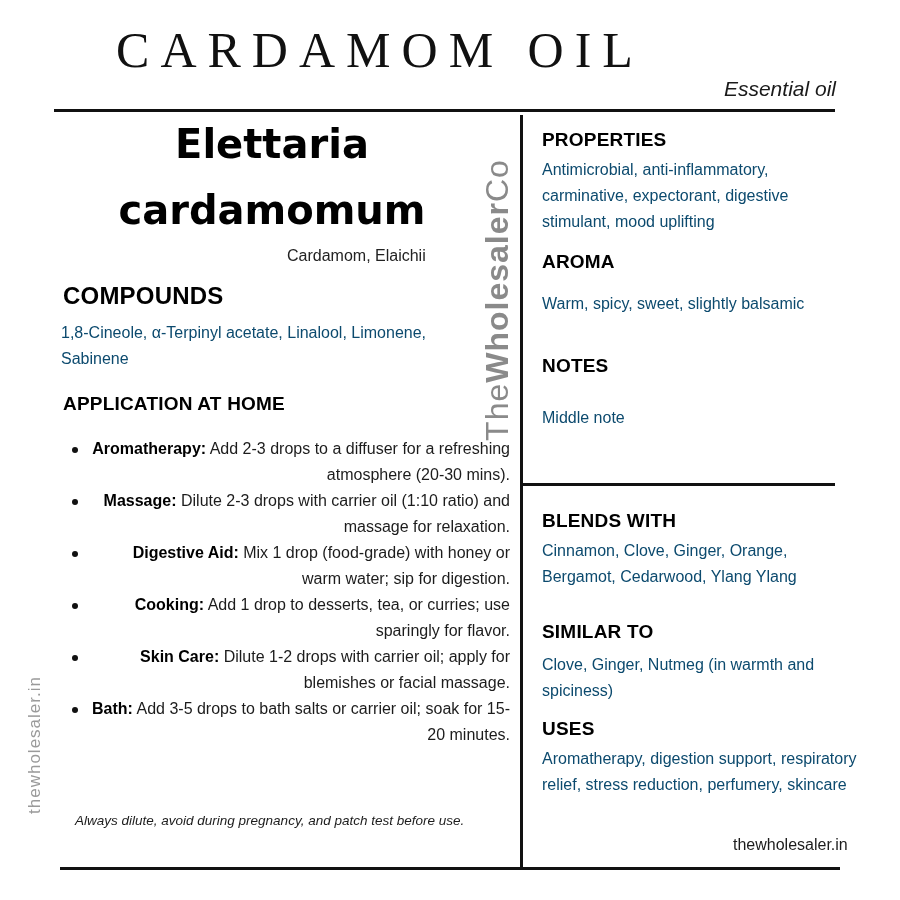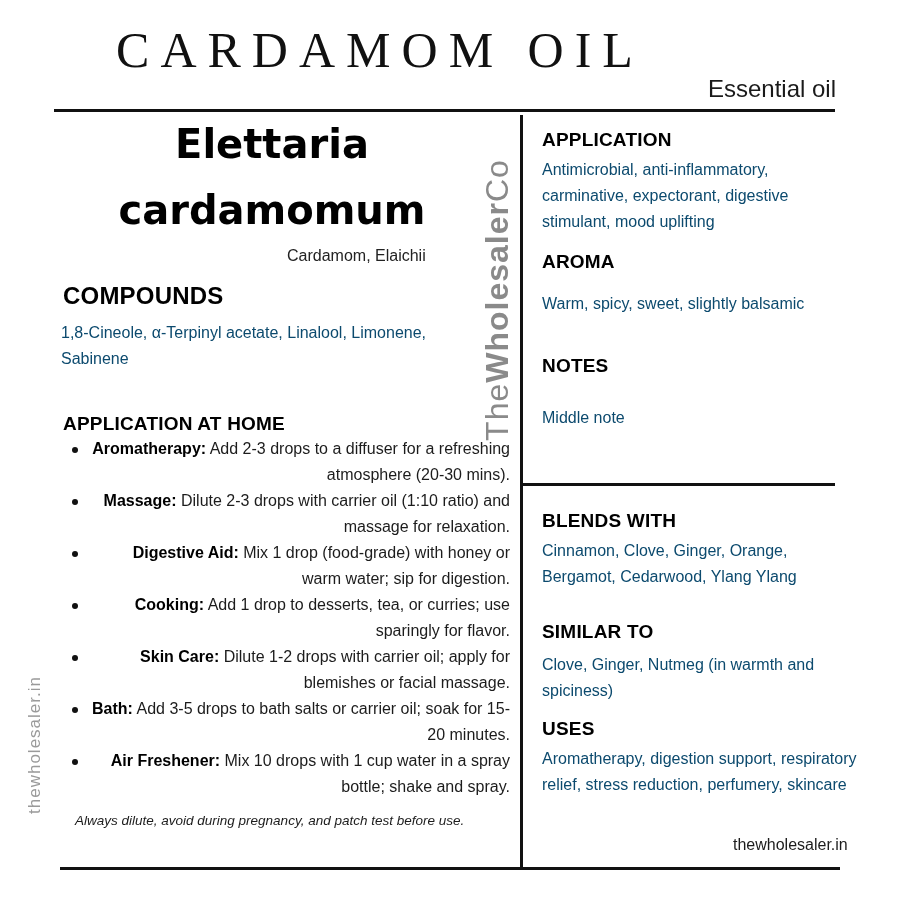--- a/index.html
+++ b/index.html
@@ -9,21 +9,21 @@
     }
     .abs { position: absolute; }
 
     .title {
       left: 0; width: 760px; top: 22px; text-align: center;
       font-family: "Liberation Serif", "DejaVu Serif", serif;
       font-size: 50px; letter-spacing: 11px; color: #111; font-weight: normal;
       line-height: 56px;
     }
     .subtitle {
-      right: 64px; top: 76px; font-size: 24px; color: #1a1a1a; line-height: 26px;
+      right: 64px; top: 76px; font-size: 21px; color: #1a1a1a; line-height: 26px; font-style: italic;
     }
 
     .hline { background: #111; }
     .line-top { left: 54px; top: 109px; width: 781px; height: 3px; }
     .line-mid { left: 522px; top: 483px; width: 313px; height: 3px; }
     .line-bot { left: 60px; top: 867px; width: 780px; height: 3px; }
     .vline { left: 520px; top: 115px; width: 3px; height: 753px; background: #111; }
 
     .latin {
       left: 60px; width: 424px; text-align: center;
@@ -36,21 +36,21 @@
 
     .h-sec {
       font-weight: bold; font-size: 24px; color: #000; letter-spacing: 0.2px;
       line-height: 24px;
     }
     .h-sec.sm { font-size: 19px; }
     .body-txt { font-size: 16px; color: #0c4a6e; line-height: 26px; }
 
     .compounds-h { left: 63px; top: 284px; }
     .compounds-t { left: 61px; top: 320px; width: 420px; }
-    .app-h { left: 63px; top: 392px; margin-top: 20px; }
+    .app-h { left: 63px; top: 392px; }
 
     .app-list {
       left: 70px; top: 436px; width: 440px; margin: 0; padding: 0; list-style: none;
     }
     .app-list li {
       position: relative; padding-left: 21px; font-size: 16px; line-height: 26px;
       color: #1c1c1c; margin-bottom: 0; text-align: right;
     }
     .app-list li .dot {
       position: absolute; left: 2px; top: 11px; width: 6px; height: 6px;
@@ -117,26 +117,25 @@
 
 <div class="abs h-sec sm app-h">APPLICATION AT HOME</div>
 
 <ul class="abs app-list">
   <li><span class="dot"></span><b>Aromatherapy:</b><span> Add 2-3 drops to a diffuser for a refreshing atmosphere (20-30 mins).</span></li>
   <li><span class="dot"></span><b>Massage:</b><span> Dilute 2-3 drops with carrier oil (1:10 ratio) and massage for relaxation.</span></li>
   <li><span class="dot"></span><b>Digestive Aid:</b><span> Mix 1 drop (food-grade) with honey or warm water; sip for digestion.</span></li>
   <li><span class="dot"></span><b>Cooking:</b><span> Add 1 drop to desserts, tea, or curries; use sparingly for flavor.</span></li>
   <li><span class="dot"></span><b>Skin Care:</b><span> Dilute 1-2 drops with carrier oil; apply for blemishes or facial massage.</span></li>
   <li><span class="dot"></span><b>Bath:</b><span> Add 3-5 drops to bath salts or carrier oil; soak for 15-20 minutes.</span></li>
-  <li><span class="dot"></span><b>Air Freshener:</b><span> Mix 10 drops with 1 cup water in a spray bottle; shake and spray.</span></li>
 </ul>
 
 <div class="abs warning">Always dilute, avoid during pregnancy, and patch test before use.</div>
 
-<div class="abs r-col h-sec sm prop-h">APPLICATION</div>
+<div class="abs r-col h-sec sm prop-h">PROPERTIES</div>
 <div class="abs r-col body-txt prop-t" style="width:300px">Antimicrobial, anti-inflammatory, carminative, expectorant, digestive stimulant, mood uplifting</div>
 
 <div class="abs r-col h-sec sm aroma-h">AROMA</div>
 <div class="abs r-col body-txt aroma-t">Warm, spicy, sweet, slightly balsamic</div>
 
 <div class="abs r-col h-sec sm notes-h">NOTES</div>
 <div class="abs r-col body-txt notes-t">Middle note</div>
 
 <div class="abs r-col h-sec sm blends-h">BLENDS WITH</div>
 <div class="abs r-col body-txt blends-t" style="width:300px">Cinnamon, Clove, Ginger, Orange, Bergamot, Cedarwood, Ylang Ylang</div>

